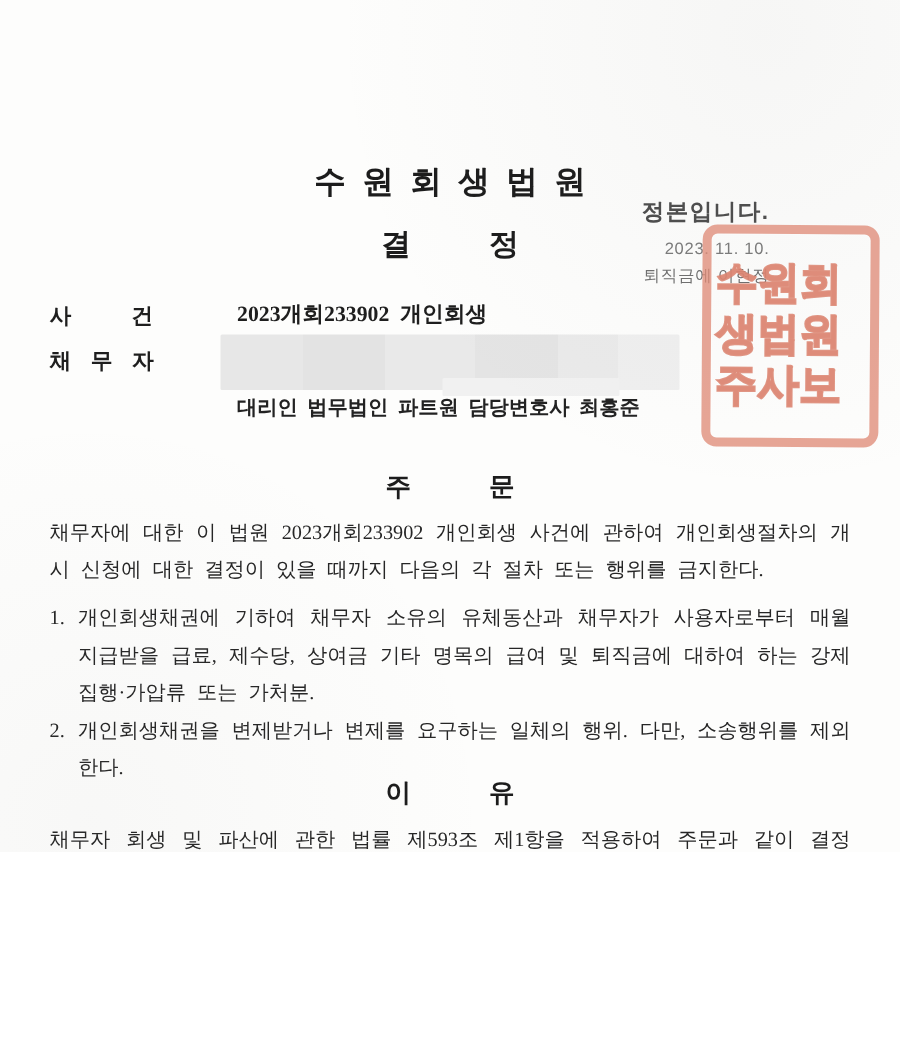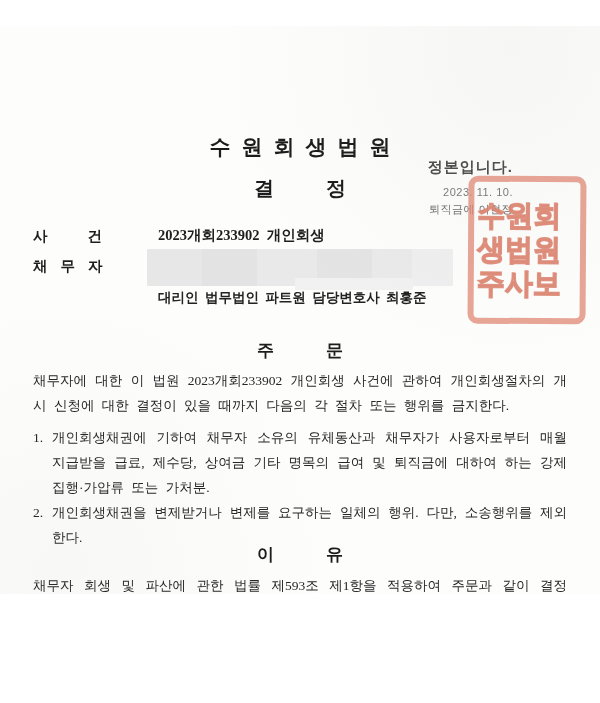--- a/index.html
+++ b/index.html
@@ -4,21 +4,20 @@
 <style>
   html, body { margin: 0; padding: 0; background: #ffffff; }
   .page {
     position: relative;
     width: 600px;
     height: 568px;
     background: #fdfdfc;
     overflow: hidden;
     font-family: "Liberation Serif", "DejaVu Serif", serif;
     color: #222222;
-    margin-top: 26px;
   }
   
   .page::after {
     content: "";
     position: absolute; inset: 0;
     background:
       radial-gradient(ellipse at 85% 4%, rgba(120,120,120,0.05), transparent 40%),
       radial-gradient(ellipse at 10% 96%, rgba(120,120,120,0.04), transparent 35%);
     pointer-events: none;
   }

